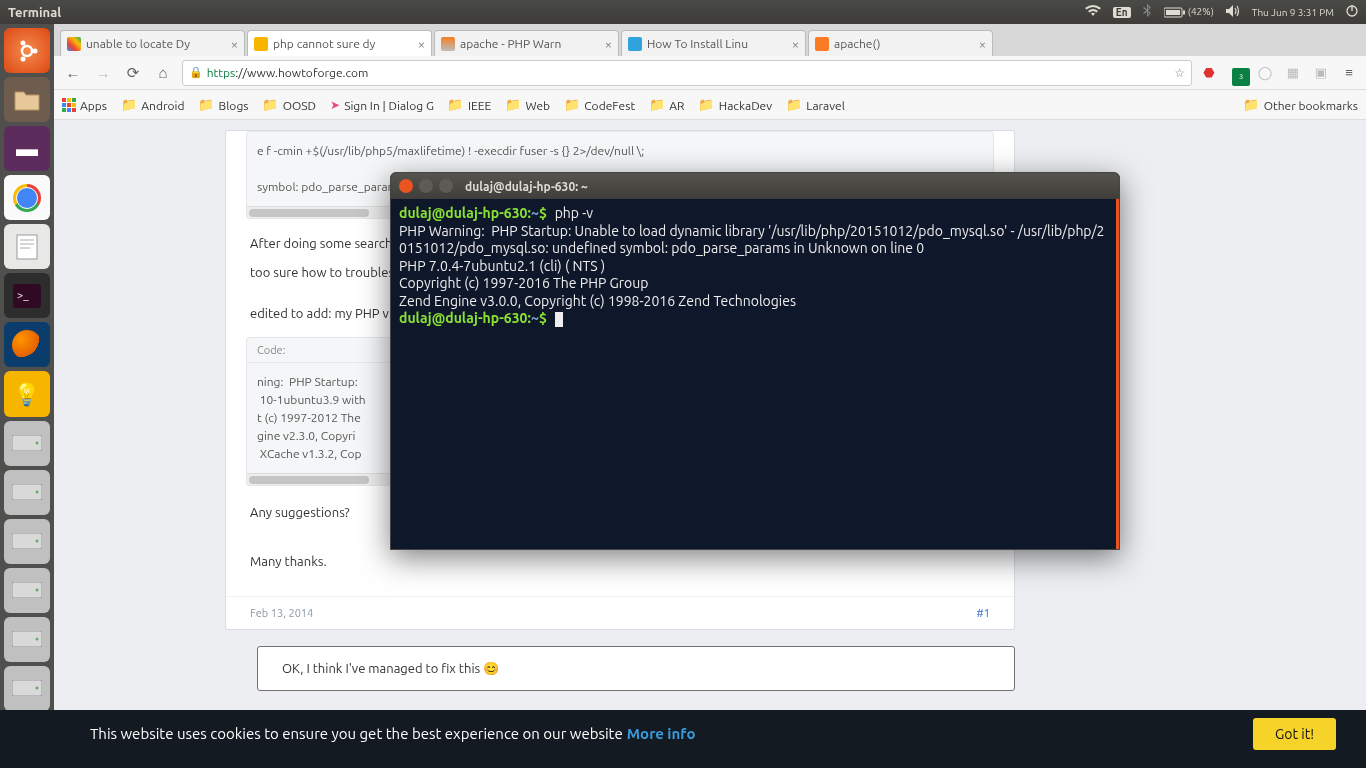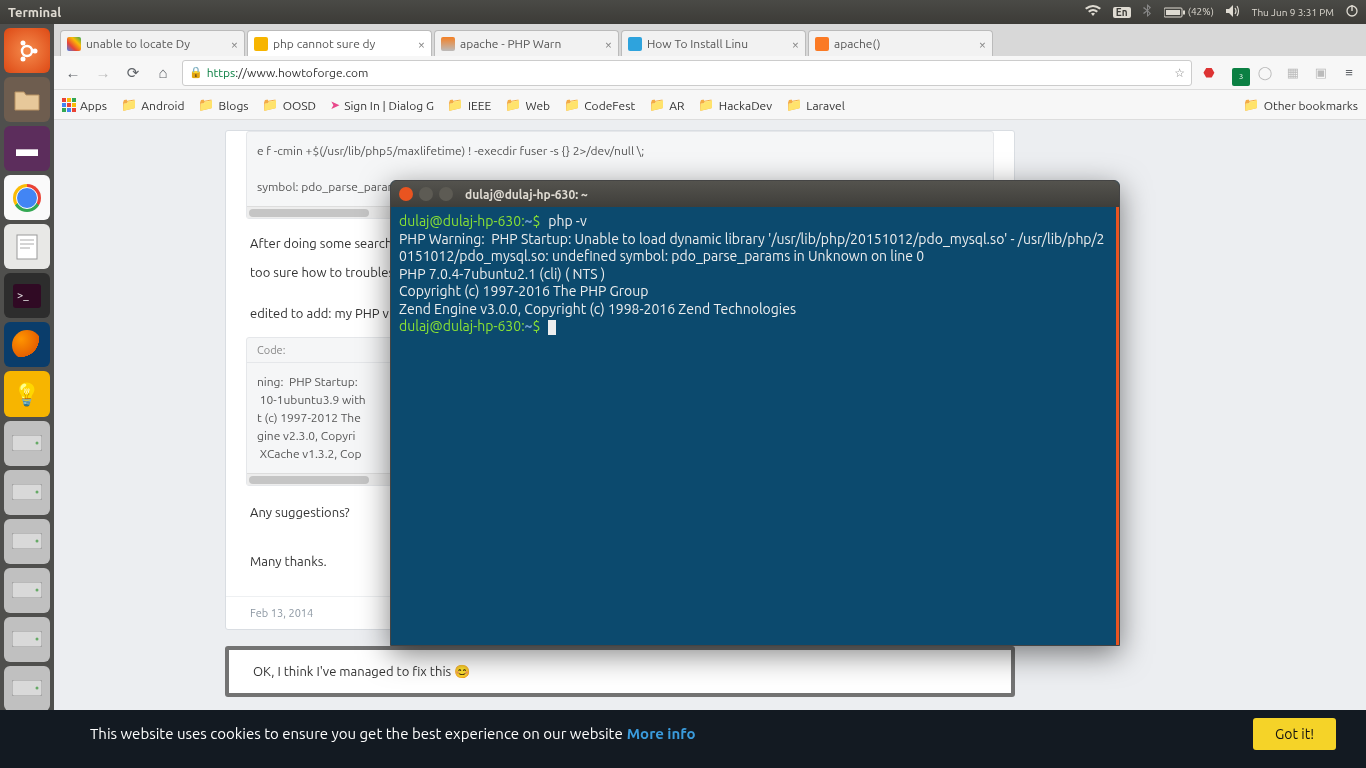--- a/index.html
+++ b/index.html
@@ -56,36 +56,36 @@
 .side-col { width: 200px; padding-top: 10px; }
 .post { background: #fff; border: 1px solid #d9dde2; border-radius: 3px; padding: 0; }
 .codebox { background: #f5f6f7; border: 1px solid #e5e7ea; border-radius: 3px; margin: 10px 20px; font-family: Consolas, monospace; font-size: 12px; color: #555; }
 .codebox .hdr { padding: 6px 10px; color: #888; border-bottom: 1px solid #e5e7ea; font-family: Ubuntu, sans-serif; font-size: 11px; }
 .codebox .body { padding: 10px; white-space: pre; overflow-x: auto; line-height: 1.5; }
 .codebox .scroll-track { height: 12px; background: #ededed; border-top: 1px solid #ddd; position: relative; }
 .codebox .scroll-thumb { position:absolute; left:2px; top:2px; height:8px; width:120px; background:#c5c5c5; border-radius:4px; }
 .post-text { padding: 4px 24px; font-size: 13px; color: #333; line-height: 1.6; }
 .post-meta { padding: 10px 24px; font-size: 11px; color: #8c97a2; border-top: 1px solid #eef0f2; display:flex; }
 .post-meta .num { margin-left:auto; color:#2a6fc9; }
-.reply { background:#fff; border:4px solid #737373; border-radius:3px; margin-top:16px; padding:14px 24px; font-size:13px; color:#333; }
+.reply { background:#fff; border:1px solid #737373; border-radius:3px; margin-top:16px; padding:14px 24px; font-size:13px; color:#333;margin-left:32px; }
 
 .tweet-btn { display:inline-flex; align-items:center; gap:4px; background:#1b95e0; color:#fff; font-size:11px; padding:3px 8px; border-radius:3px; font-weight:bold; }
 .fb-btn { display:inline-flex; align-items:center; gap:4px; background:#4267b2; color:#fff; font-size:11px; padding:3px 8px; border-radius:2px; font-weight:bold; margin-top:8px; }
 .fb-count { display:inline-block; border:1px solid #ccc; background:#fff; font-size:10px; padding:2px 6px; margin-left:4px; border-radius:2px; color:#333; }
 
 
-.term-win { position: absolute; left: 390px; top: 180px; width: 730px; height: 466px; background: #0c4a6e; border-radius: 6px 6px 0 0; box-shadow: 0 8px 30px rgba(0,0,0,0.5); z-index: 20; overflow: hidden; border: 1px solid #444; }
+.term-win { position: absolute; left: 390px; top: 172px; width: 730px; height: 378px; background: #0f172a; border-radius: 6px 6px 0 0; box-shadow: 0 8px 30px rgba(0,0,0,0.5); z-index: 20; overflow: hidden; border: 1px solid #444; }
 .term-title { height: 26px; background: linear-gradient(#54534e,#3f3e3a); display: flex; align-items: center; padding: 0 8px; color: #dfdbd2; font-size: 12px; }
 .term-title .wbtn { width: 14px; height: 14px; border-radius: 50%; margin-right: 6px; }
 .term-title .c-close { background: #e95420; }
 .term-title .c-min { background: #5d5b54; }
 .term-title .c-max { background: #5d5b54; }
 .term-title .ttxt { margin-left: 6px; font-weight: bold; }
 .term-body { padding: 6px 8px; font-family: "Ubuntu Mono", Consolas, monospace; font-size: 14px; line-height: 1.25; color: #eee; white-space: pre-wrap; word-break: break-all; }
-.term-body .prompt { color: #8ae234; font-weight: normal; }
+.term-body .prompt { color: #8ae234; font-weight: bold; }
 .term-body .path { color: #729fcf; font-weight: bold; }
 .term-body .cursor { display:inline-block; width:8px; height:15px; background:#eee; vertical-align:middle; }
 .term-right-edge { position:absolute; right:0; top:26px; bottom:0; width:3px; background:#e95420; }
 
 
 .cookie { position: absolute; left: 0; right: 0; bottom: 0; height: 58px; background: #131a22; color: #fff; display: flex; align-items: center; padding: 0 30px 11px 90px; font-size: 15px; z-index: 30; }
 .cookie a { color: #3a9bdc; text-decoration: none; margin-left: 4px; font-weight: bold; }
 .cookie .gotit { margin-left: auto; background: #f5d328; color: #111; border: none; padding: 8px 22px; font-size: 14px; border-radius: 3px; cursor: pointer; }
 
 .chrome-circle { width:14px; height:14px; border-radius:50%; background: conic-gradient(#ea4335 0 120deg, #34a853 120deg 240deg, #fbbc05 240deg 360deg); position:relative; }

